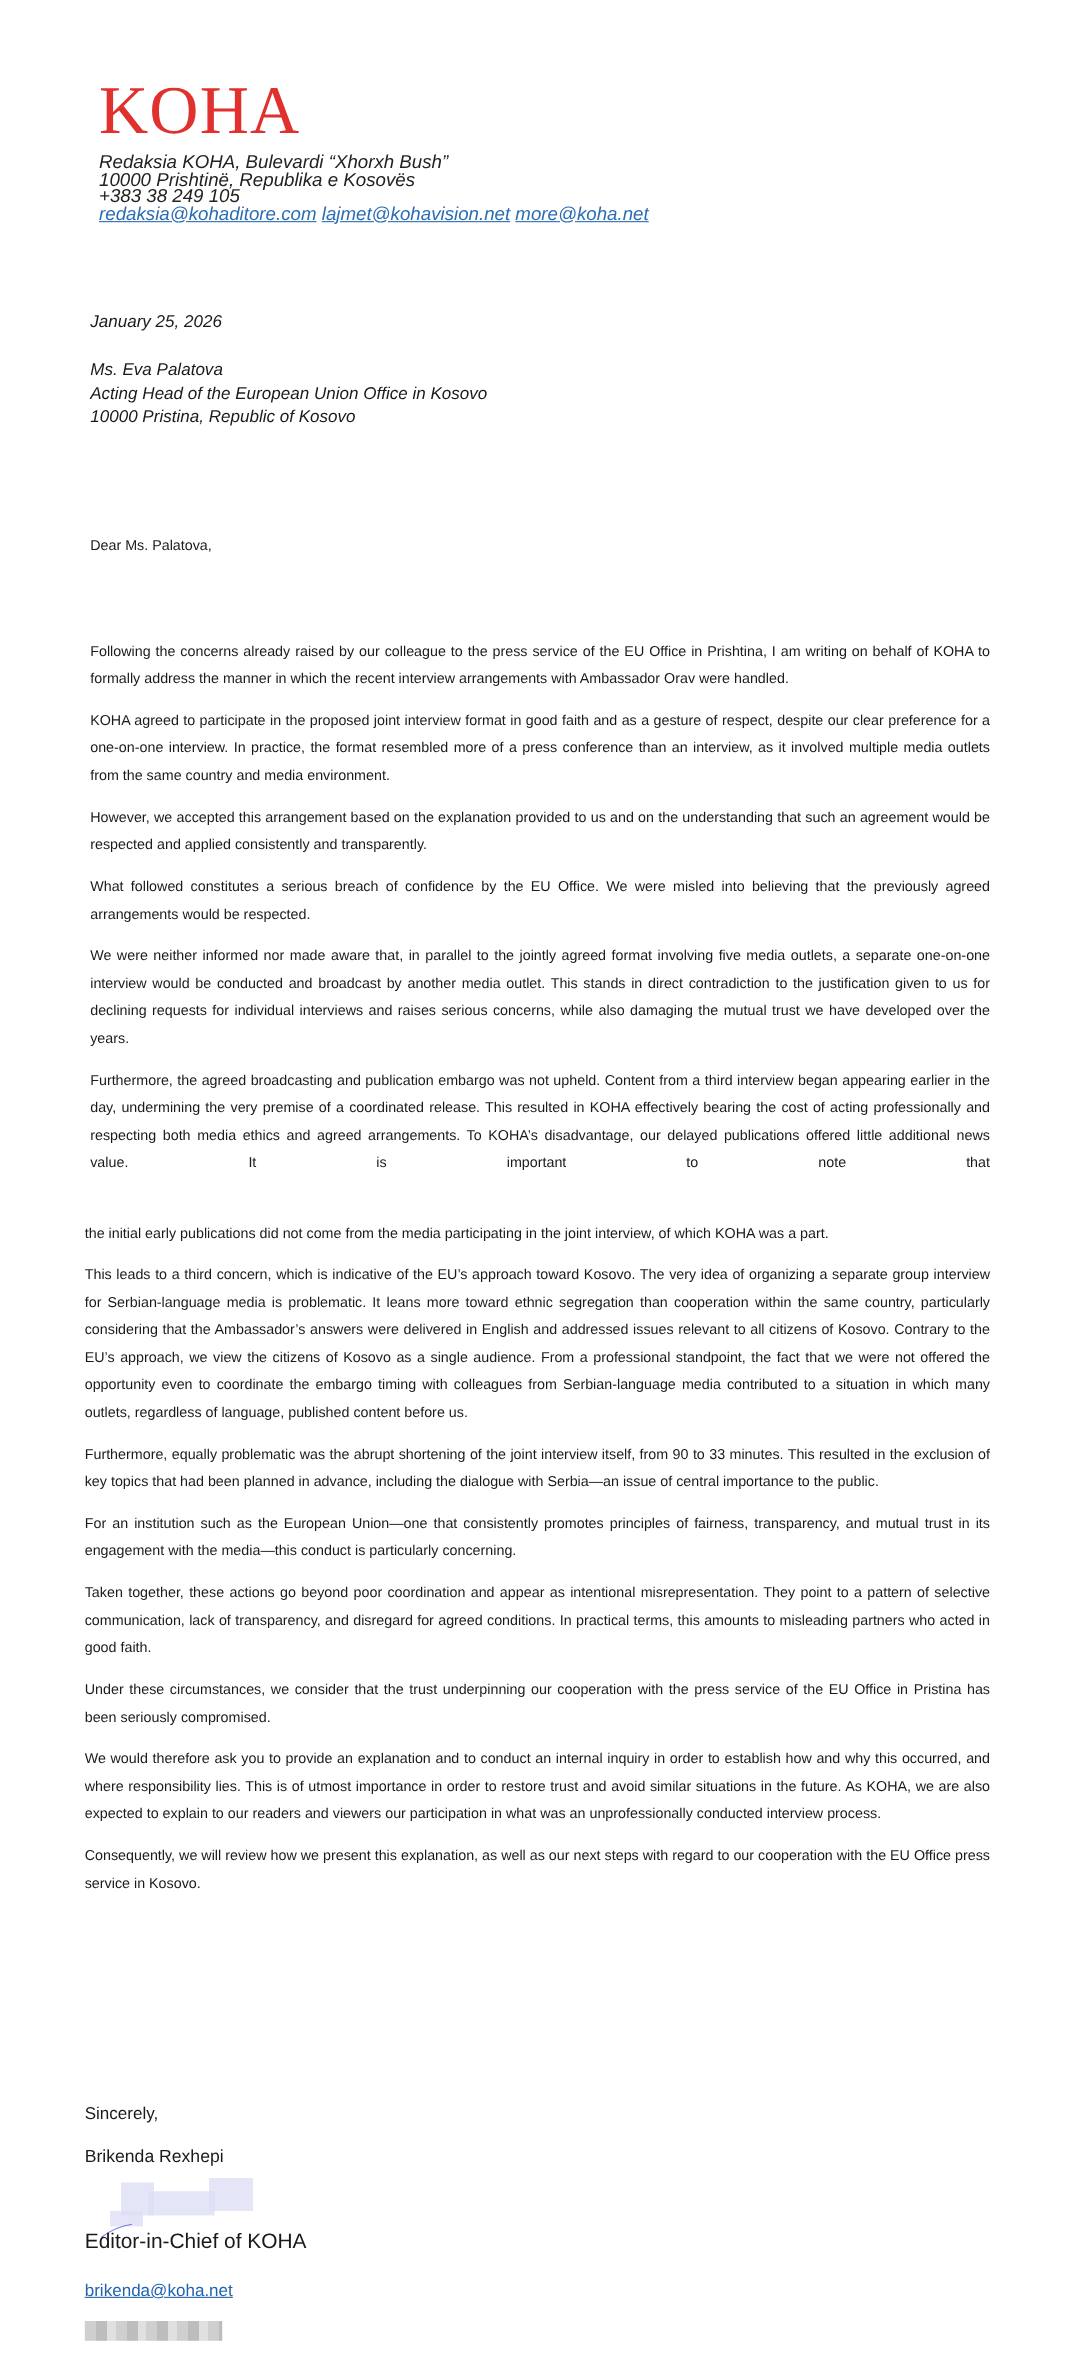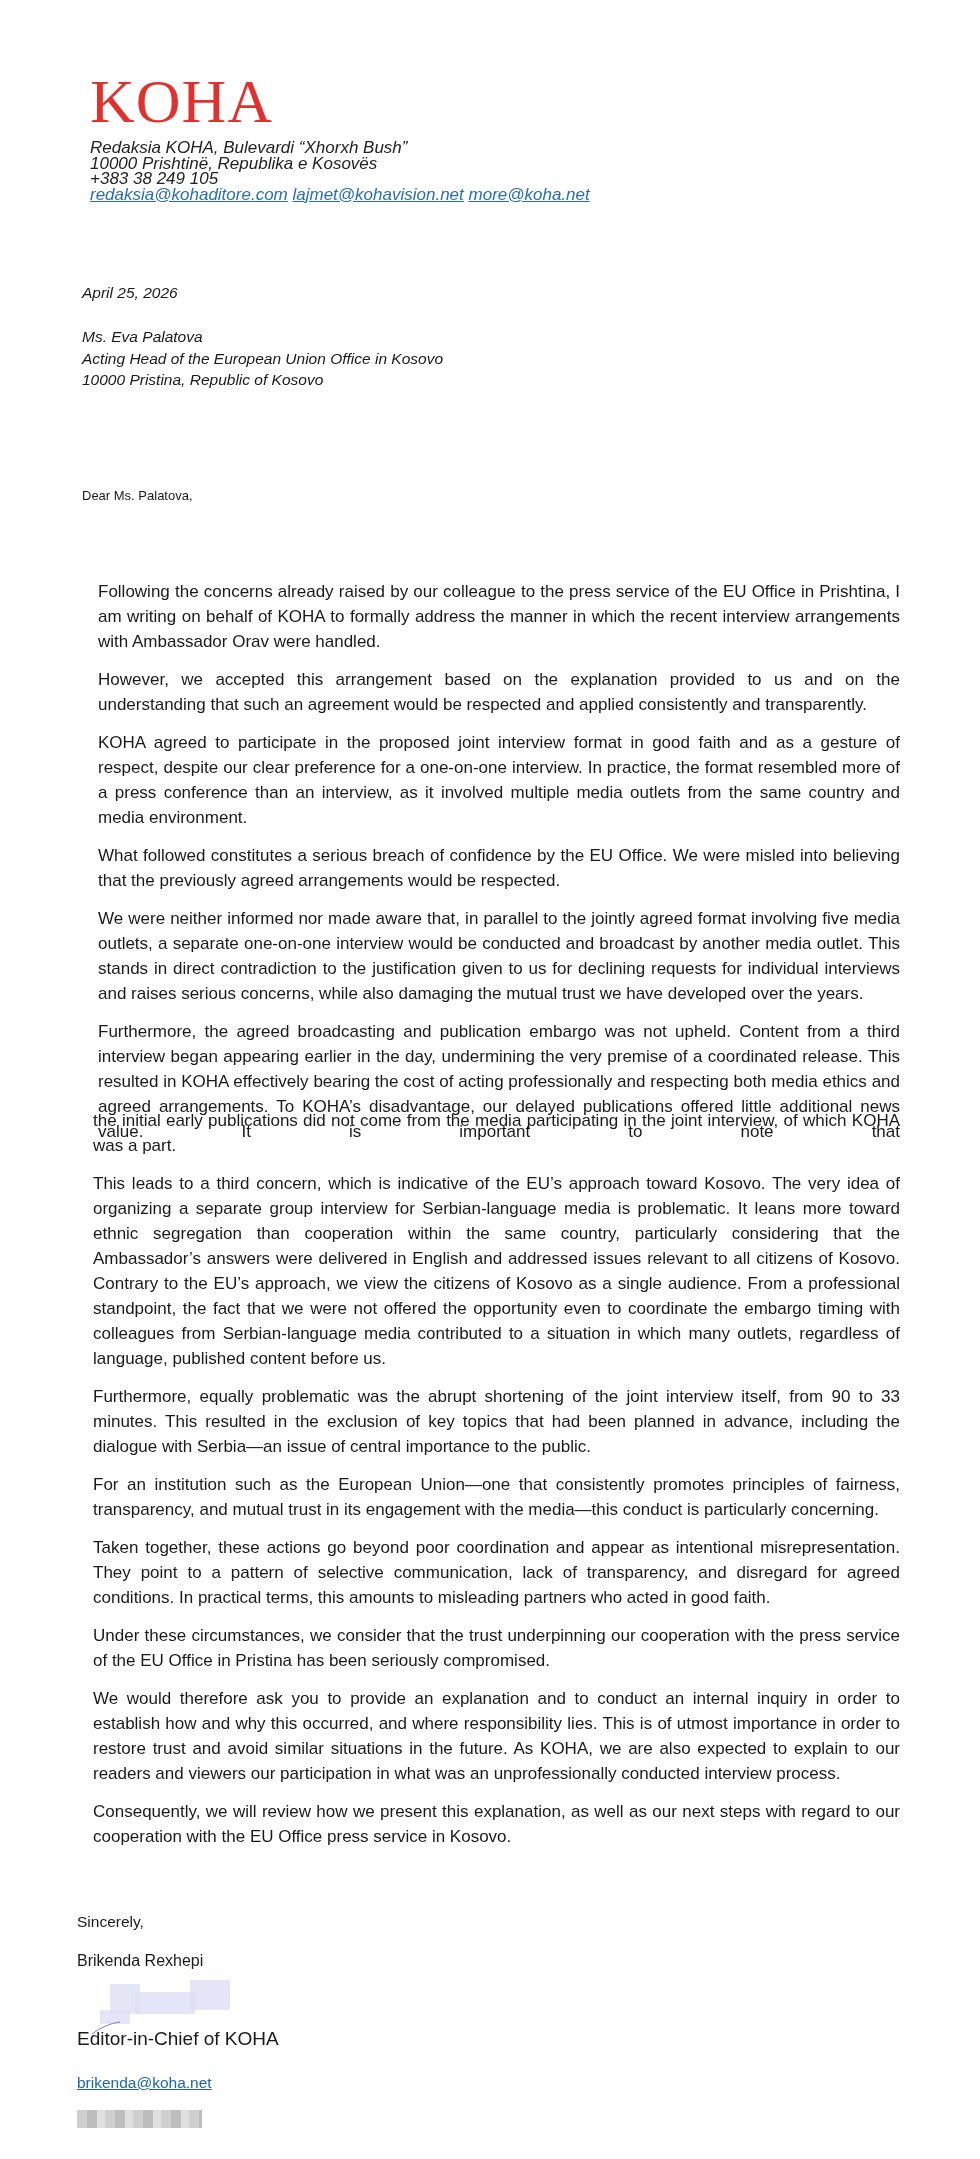--- a/index.html
+++ b/index.html
@@ -7,21 +7,21 @@
          font-family: "Liberation Sans", "DejaVu Sans", sans-serif; color: #1a1a1a; }
   .logo { position: absolute; left: 90px; top: 70px; font-family: "Liberation Serif", "DejaVu Serif", serif;
           font-size: 62px; color: #e0312e; letter-spacing: 1px; line-height: 1; }
   .addr { position: absolute; left: 90px; top: 140px; font-style: italic; font-size: 17px; line-height: 15.5px; color: #222; }
   .addr a { color: #2a6db5; text-decoration: underline; text-align: center; }
   .date { position: absolute; left: 82px; top: 284px; font-style: italic; font-size: 15.5px; }
   .recip { position: absolute; left: 82px; top: 326px; font-style: italic; font-size: 15.5px; line-height: 21.5px; }
   .salute { position: absolute; left: 82px; top: 488px; font-size: 13px; }
   .body-a { position: absolute; left: 82px; width: 818px; top: 579px; }
   .body-b { position: absolute; left: 77px; width: 823px; top: 1108px; }
-  p.para { margin: 0 0 13px 16px; font-size: 17px; line-height: 25px; text-align: justify; }
+  p.para { margin: 0 0 13px 0; font-size: 13px; line-height: 25px; text-align: justify; }
   .closing { position: absolute; left: 77px; top: 1913px; font-size: 15.5px; }
   .signame { position: absolute; left: 77px; top: 1952px; font-size: 16px; }
   .sigimg { position: absolute; left: 90px; top: 1972px; width: 145px; height: 70px; }
   .sigimg div { position: absolute; background: #dcdcf5; opacity: .75; }
   .title { position: absolute; left: 77px; top: 2028px; font-size: 19px; }
   .email { position: absolute; left: 77px; top: 2074px; font-size: 15.5px; color: #1f63b0; text-decoration: underline; }
   .redact { position: absolute; left: 77px; top: 2110px; width: 125px; height: 18px;
             background: repeating-linear-gradient(90deg,#cfcfcf 0 10px,#bdbdbd 10px 20px,#e0e0e0 20px 28px); }
 </style>
 </head>
@@ -32,34 +32,34 @@
   <div>Redaksia KOHA, Bulevardi “Xhorxh Bush”</div>
   <div>10000 Prishtinë, Republika e Kosovës</div>
   <div>+383 38 249 105</div>
   <div>
     <a>redaksia@kohaditore.com</a>
     <a>lajmet@kohavision.net</a>
     <a>more@koha.net</a>
   </div>
 </div>
 
-<div class="date">April 25, 2026</div>
+<div class="date">January 25, 2026</div>
 
 <div class="recip">
   <div>Ms. Eva Palatova</div>
   <div>Acting Head of the European Union Office in Kosovo</div>
   <div>10000 Pristina, Republic of Kosovo</div>
 </div>
 
 <div class="salute">Dear Ms. Palatova,</div>
 
 <div class="body-a">
   <p class="para">Following the concerns already raised by our colleague to the press service of the EU Office in Prishtina, I am writing on behalf of KOHA to formally address the manner in which the recent interview arrangements with Ambassador Orav were handled.</p>
+  <p class="para">KOHA agreed to participate in the proposed joint interview format in good faith and as a gesture of respect, despite our clear preference for a one-on-one interview. In practice, the format resembled more of a press conference than an interview, as it involved multiple media outlets from the same country and media environment.</p>
   <p class="para">However, we accepted this arrangement based on the explanation provided to us and on the understanding that such an agreement would be respected and applied consistently and transparently.</p>
-  <p class="para">KOHA agreed to participate in the proposed joint interview format in good faith and as a gesture of respect, despite our clear preference for a one-on-one interview. In practice, the format resembled more of a press conference than an interview, as it involved multiple media outlets from the same country and media environment.</p>
   <p class="para">What followed constitutes a serious breach of confidence by the EU Office. We were misled into believing that the previously agreed arrangements would be respected.</p>
   <p class="para">We were neither informed nor made aware that, in parallel to the jointly agreed format involving five media outlets, a separate one-on-one interview would be conducted and broadcast by another media outlet. This stands in direct contradiction to the justification given to us for declining requests for individual interviews and raises serious concerns, while also damaging the mutual trust we have developed over the years.</p>
   <p class="para" style="text-align-last: justify;">Furthermore, the agreed broadcasting and publication embargo was not upheld. Content from a third interview began appearing earlier in the day, undermining the very premise of a coordinated release. This resulted in KOHA effectively bearing the cost of acting professionally and respecting both media ethics and agreed arrangements. To KOHA’s disadvantage, our delayed publications offered little additional news value. It is important to note that</p>
 </div>
 
 <div class="body-b">
   <p class="para">the initial early publications did not come from the media participating in the joint interview, of which KOHA was a part.</p>
   <p class="para">This leads to a third concern, which is indicative of the EU’s approach toward Kosovo. The very idea of organizing a separate group interview for Serbian-language media is problematic. It leans more toward ethnic segregation than cooperation within the same country, particularly considering that the Ambassador’s answers were delivered in English and addressed issues relevant to all citizens of Kosovo. Contrary to the EU’s approach, we view the citizens of Kosovo as a single audience. From a professional standpoint, the fact that we were not offered the opportunity even to coordinate the embargo timing with colleagues from Serbian-language media contributed to a situation in which many outlets, regardless of language, published content before us.</p>
   <p class="para">Furthermore, equally problematic was the abrupt shortening of the joint interview itself, from 90 to 33 minutes. This resulted in the exclusion of key topics that had been planned in advance, including the dialogue with Serbia—an issue of central importance to the public.</p>
   <p class="para">For an institution such as the European Union—one that consistently promotes principles of fairness, transparency, and mutual trust in its engagement with the media—this conduct is particularly concerning.</p>

